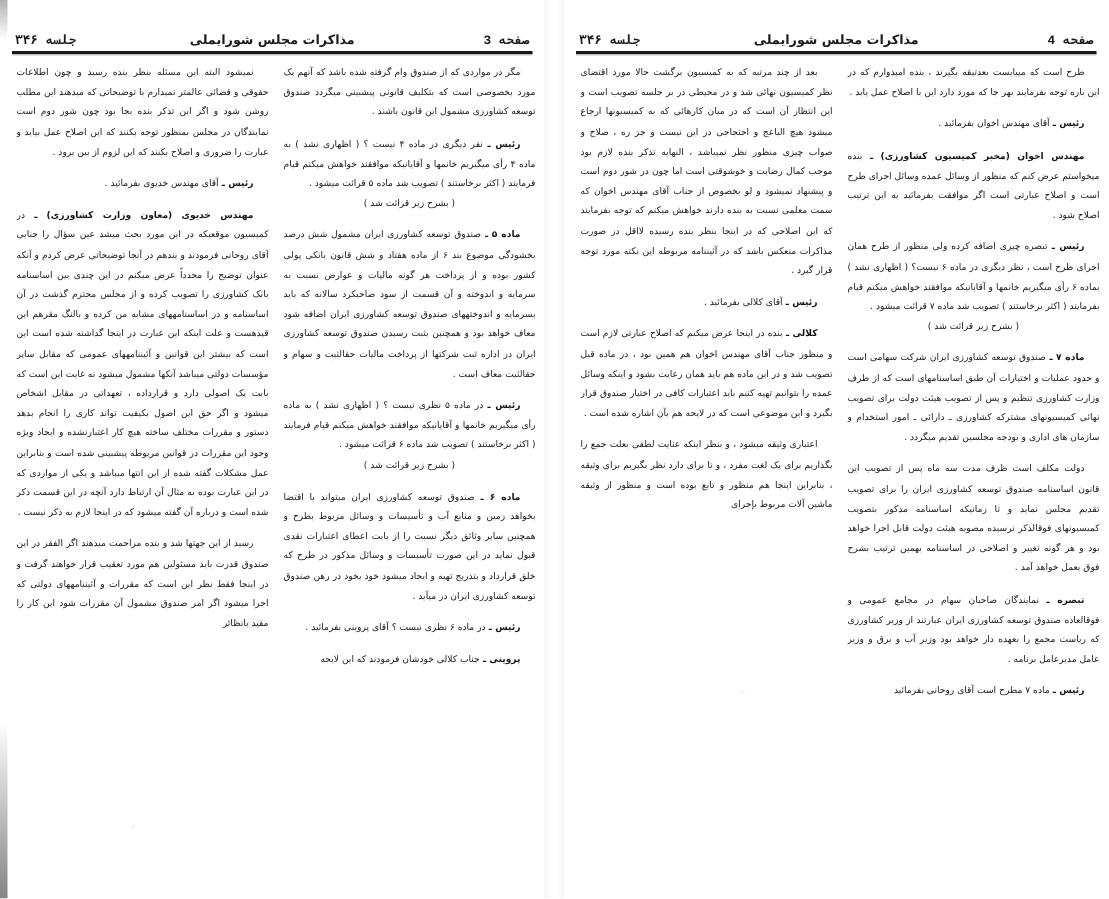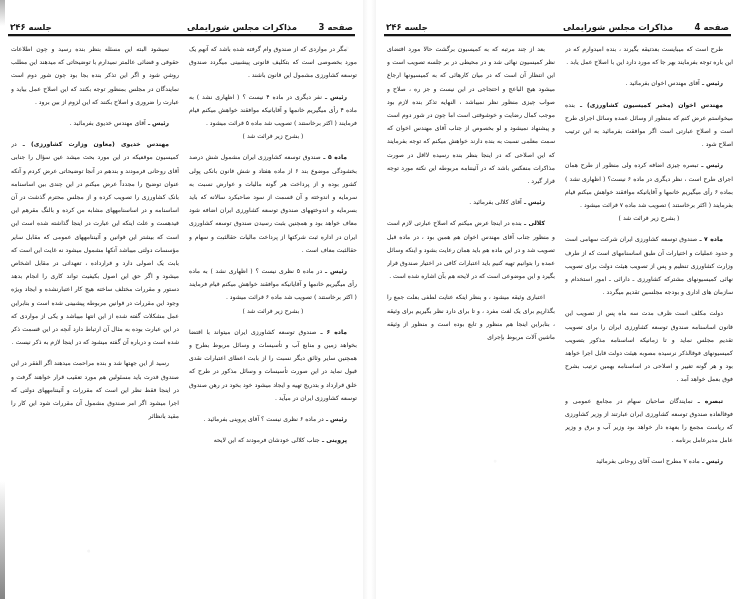--- a/index.html
+++ b/index.html
@@ -46,22 +46,22 @@
   
   .runhead{
     position:relative;
     height:34px;
     display:flex;align-items:flex-end;justify-content:space-between;
     font-size:8.5px;font-weight:bold;color:#1b1b1b;
     letter-spacing:.2px;
     padding:0 4px 2px 4px;
     box-sizing:border-box;
   }
-  .runhead .rh-center{flex:1;}
-  .runhead .rh-side{min-width:56px;}
+  .runhead .rh-center{flex:1;text-align:center;}
+  .runhead .rh-side{min-width:56px;font-family:Liberation Mono, monospace;}
   .runhead .rh-side.rh-left{text-align:left;}
   .runhead .rh-side.rh-right{text-align:right;}
   .rule{
     height:2px;background:#171717;margin:0 2px 6px 2px;
     box-shadow:0 1px 0 rgba(0,0,0,.25);
   }
 
   
   .cols{display:flex;flex-direction:row;gap:10px;height:556px;overflow:hidden;}
   .col{

